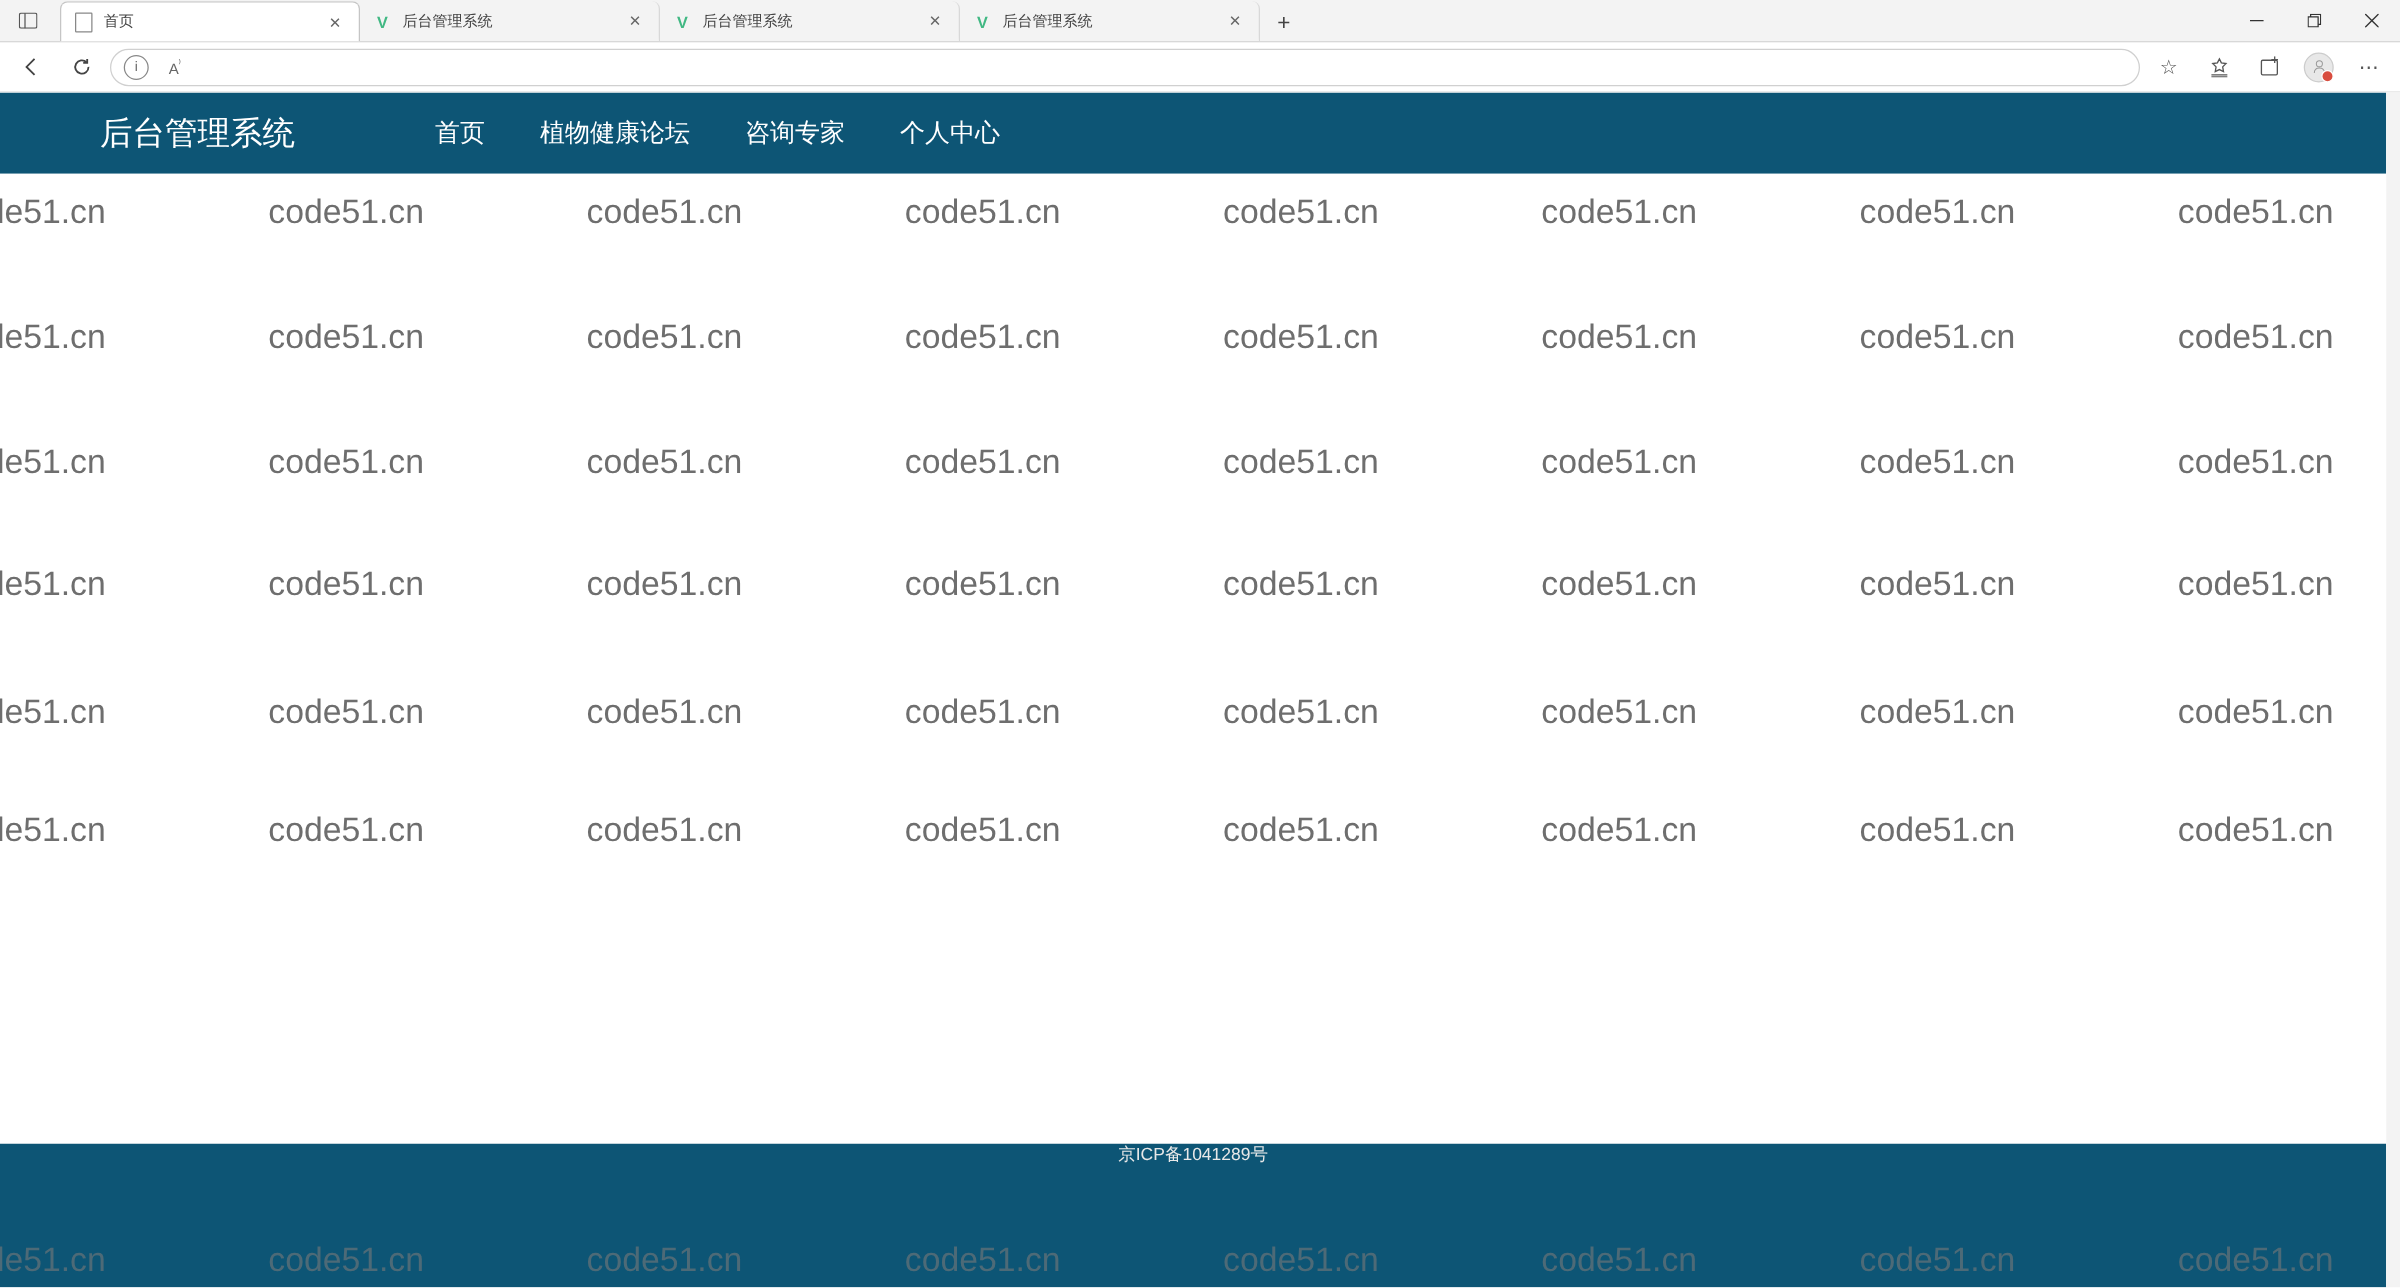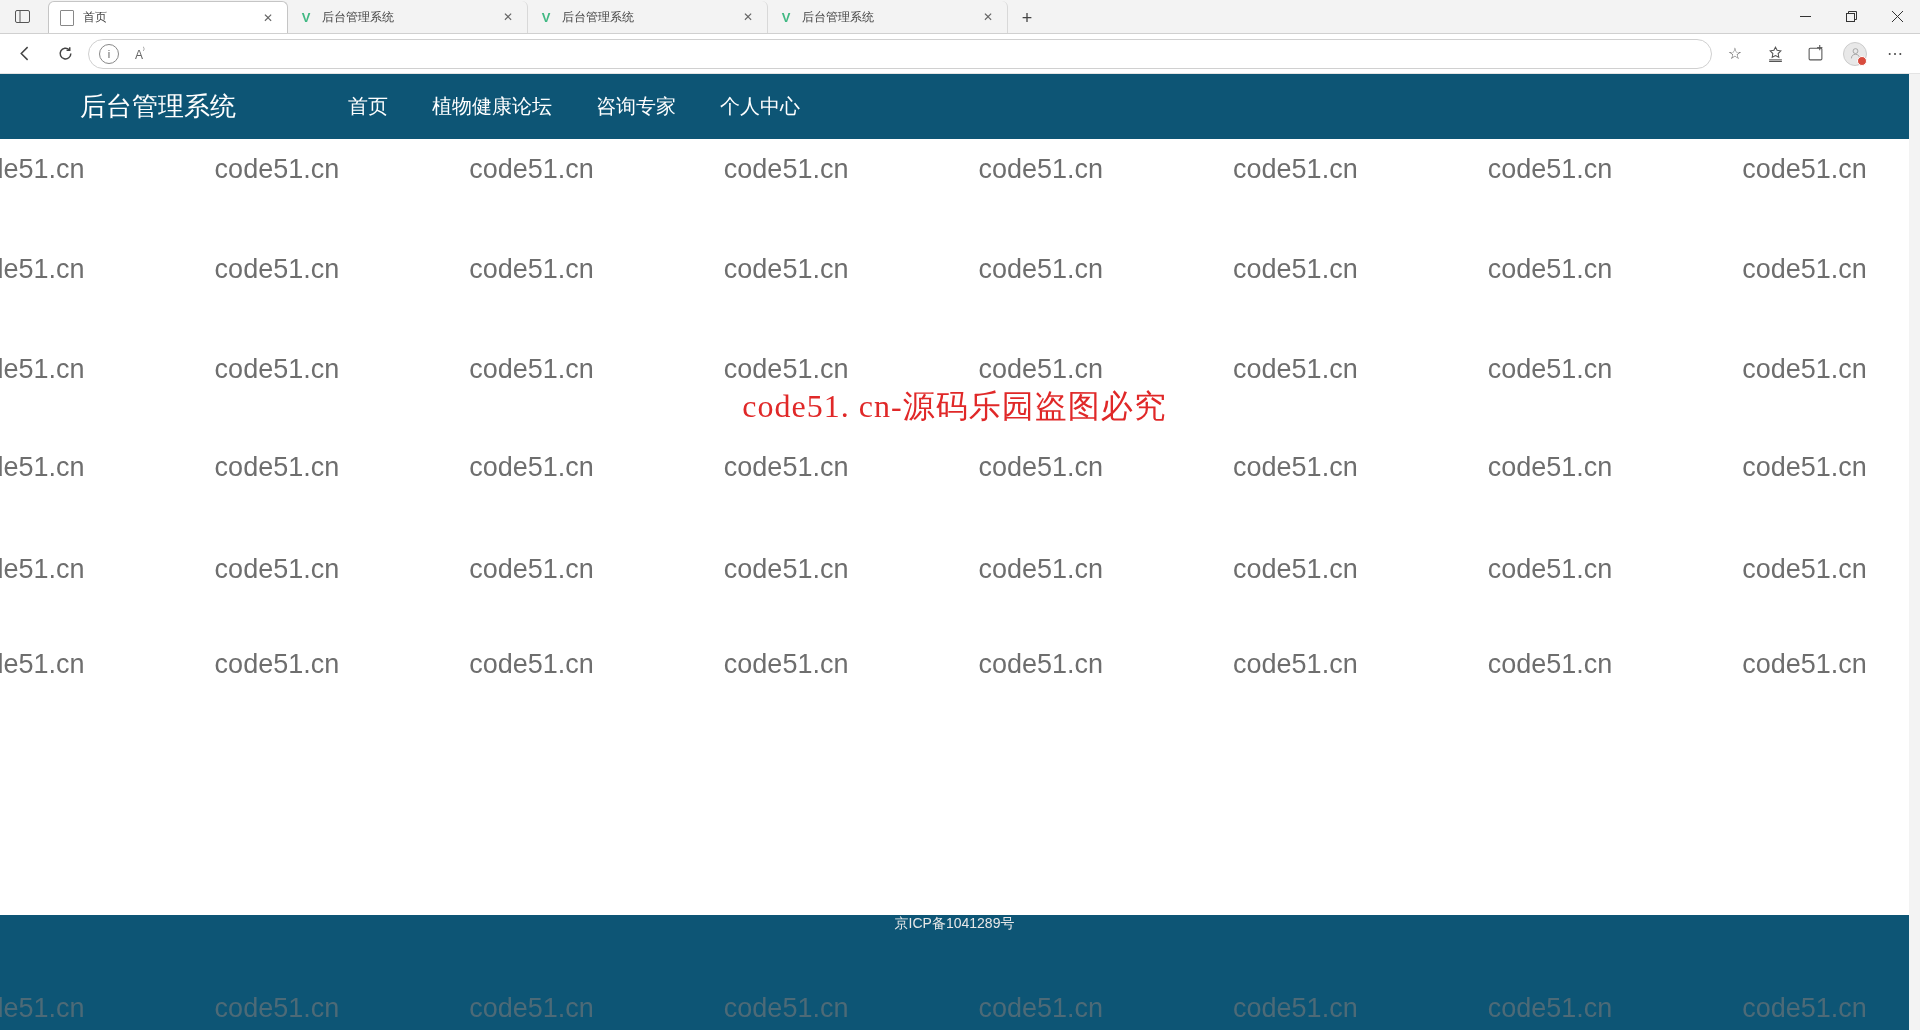--- a/index.html
+++ b/index.html
@@ -211,21 +211,20 @@
           <span>code51.cn</span>
           <span>code51.cn</span>
           <span>code51.cn</span>
           <span>code51.cn</span>
           <span>code51.cn</span>
           <span>code51.cn</span>
           <span>code51.cn</span>
           <span>code51.cn</span>
         </div>
       </div>
-    <div class="centerwm">code51. cn-源码乐园盗图必究</div>
   </div>
 
   <div class="sitefooter">
     <span>京ICP备1041289号</span>
     <div class="wmftr" id="wmftr">
         <span>code51.cn</span>
         <span>code51.cn</span>
         <span>code51.cn</span>
         <span>code51.cn</span>
         <span>code51.cn</span>

